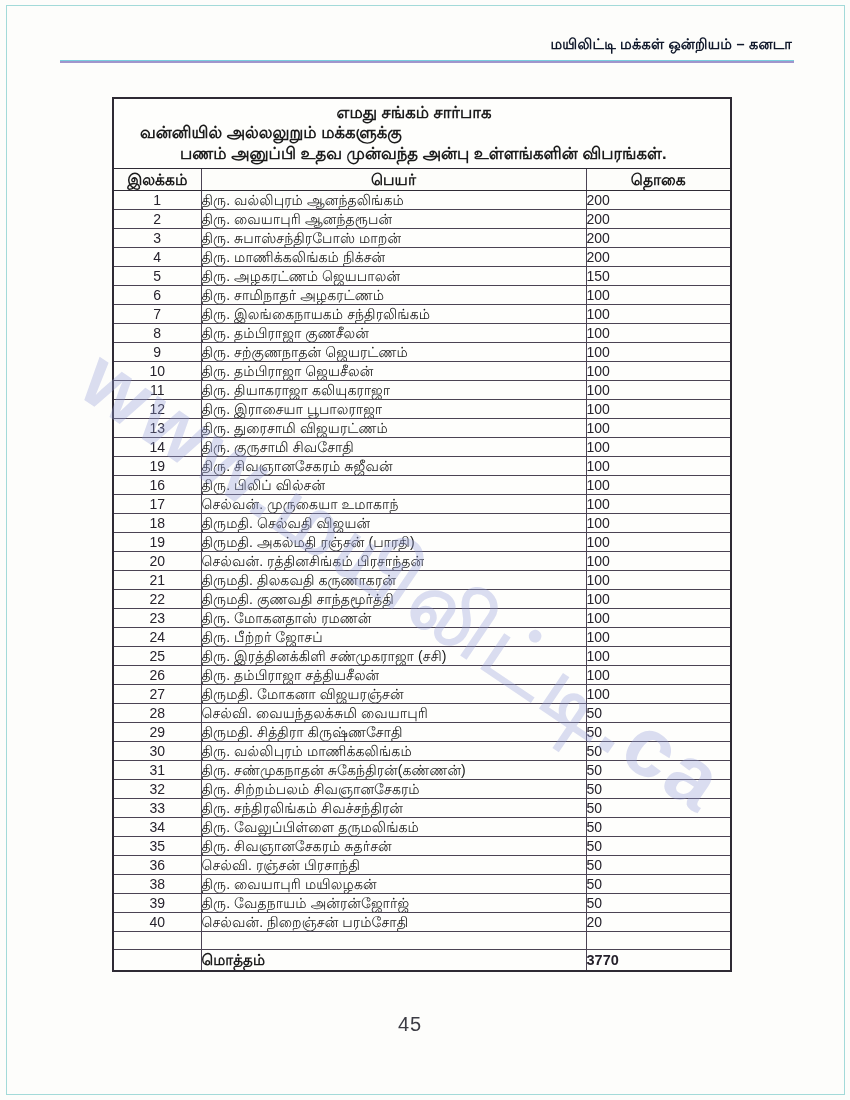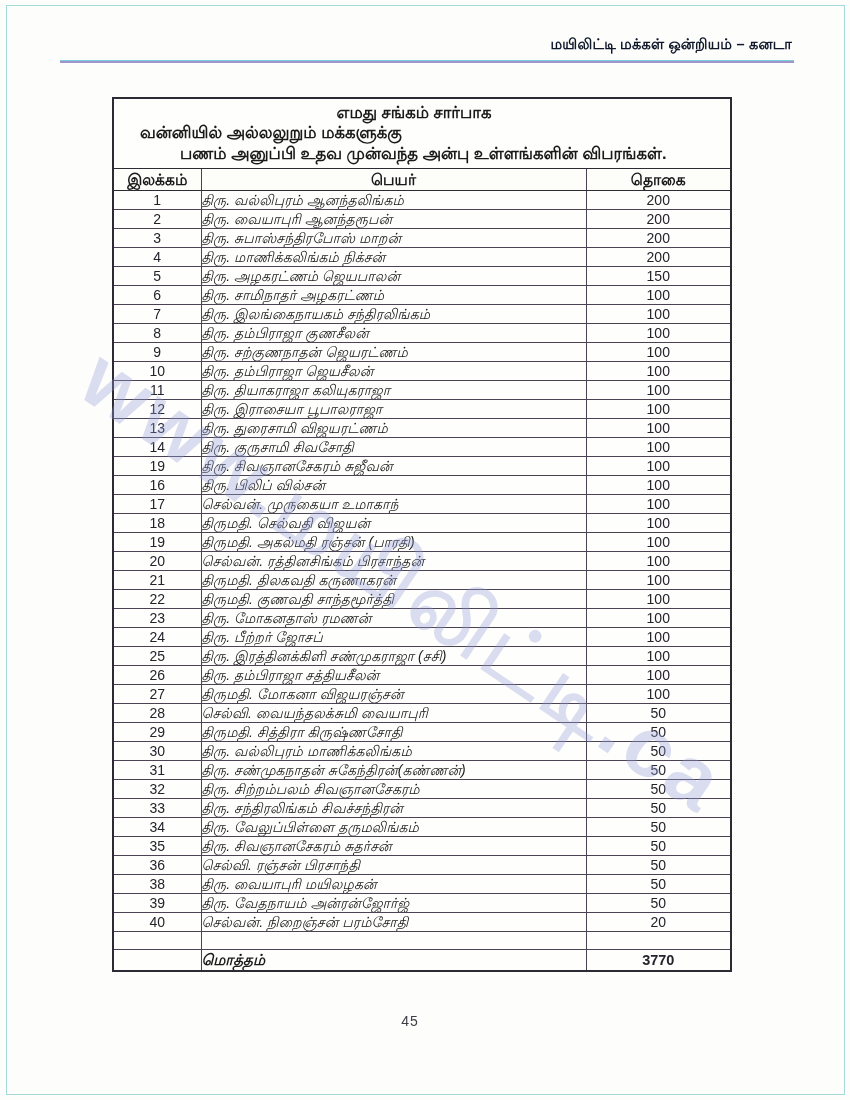--- a/index.html
+++ b/index.html
@@ -83,38 +83,38 @@
   .t2{font-size:16.5px;font-weight:bold;text-align:left;padding-left:22px;line-height:21px;}
   .t3{font-size:16.5px;font-weight:bold;text-align:left;padding-left:62px;line-height:21px;}
   tr.head-row th{
     font-size:15.5px;font-weight:bold;
     text-align:center;
     height:21px;line-height:21px;
     border-bottom:1.5px solid #2e2a34;
     background:rgba(252,252,248,.5);
   }
   td.no{text-align:center;font-size:13.5px;color:#26222c;}
-  td.name{text-align:left;padding-left:7px;font-weight:500;letter-spacing:.1px;font-style:italic;}
-  td.amount{text-align:center;font-size:13.5px;color:#26222c;}
+  td.name{text-align:left;padding-left:7px;font-weight:500;letter-spacing:.1px;}
+  td.amount{text-align:left;font-size:13.5px;color:#26222c;}
   tr.empty-row td{height:17px;}
   tr.total-row td{
     border-top:1.5px solid #5a2e46;
     height:20px;line-height:20px;
     font-weight:bold;
   }
   tr.total-row td.name{font-weight:bold;font-size:15px;}
   tr.total-row td.amount{font-weight:bold;font-size:14.5px;border-radius:6px;}
   
   tbody tr:nth-child(odd) td{border-top-color:#54465e;}
   tbody tr:nth-child(even) td{border-top-color:#4c5a5e;}
   .page-number{
     position:absolute;
     top:1013px;left:0;right:30px;
     text-align:center;
-    font-size:14px;
+    font-size:20px;
     color:#3c3c44;
     letter-spacing:1px;
   }
 </style>
 </head>
 <body>
 
 <div class="page">
 
   <div class="scan-frame"></div>

